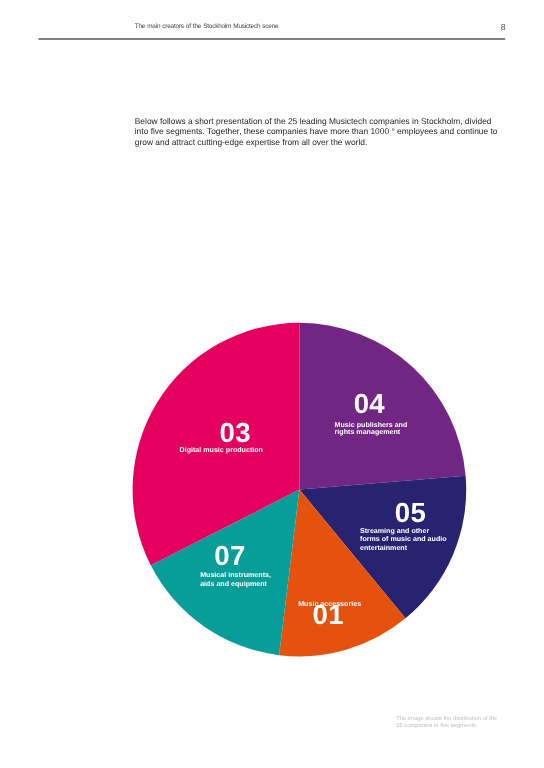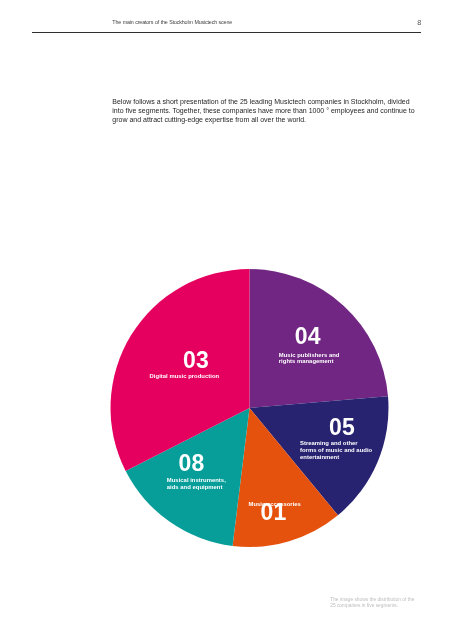--- a/index.html
+++ b/index.html
@@ -64,21 +64,21 @@
   <div class="segnum" style="left:329px;top:417.0px;">05</div>
   <div class="segtxt" style="left:300.0px;top:440.4px;">
       <div>Streaming and other</div>
       <div>forms of music and audio</div>
       <div>entertainment</div>
     </div>
   <div class="segnum" style="left:260.5px;top:478.2px;margin-top:24px;">01</div>
   <div class="segtxt" style="left:248.5px;top:500.6px;">
       <div>Music accessories</div>
     </div>
-  <div class="segnum" style="left:178.6px;top:453.4px;">08</div>
+  <div class="segnum" style="left:178.6px;top:453.4px;">07</div>
   <div class="segtxt" style="left:166.8px;top:476.8px;">
       <div>Musical instruments,</div>
       <div>aids and equipment</div>
     </div>
   <div class="segnum" style="left:183px;top:349.9px;">03</div>
   <div class="segtxt" style="left:149.6px;top:372.6px;">
       <div>Digital music production</div>
     </div>
 
   <div class="caption">The image shows the distribution of the 25 companies in five segments.</div>

